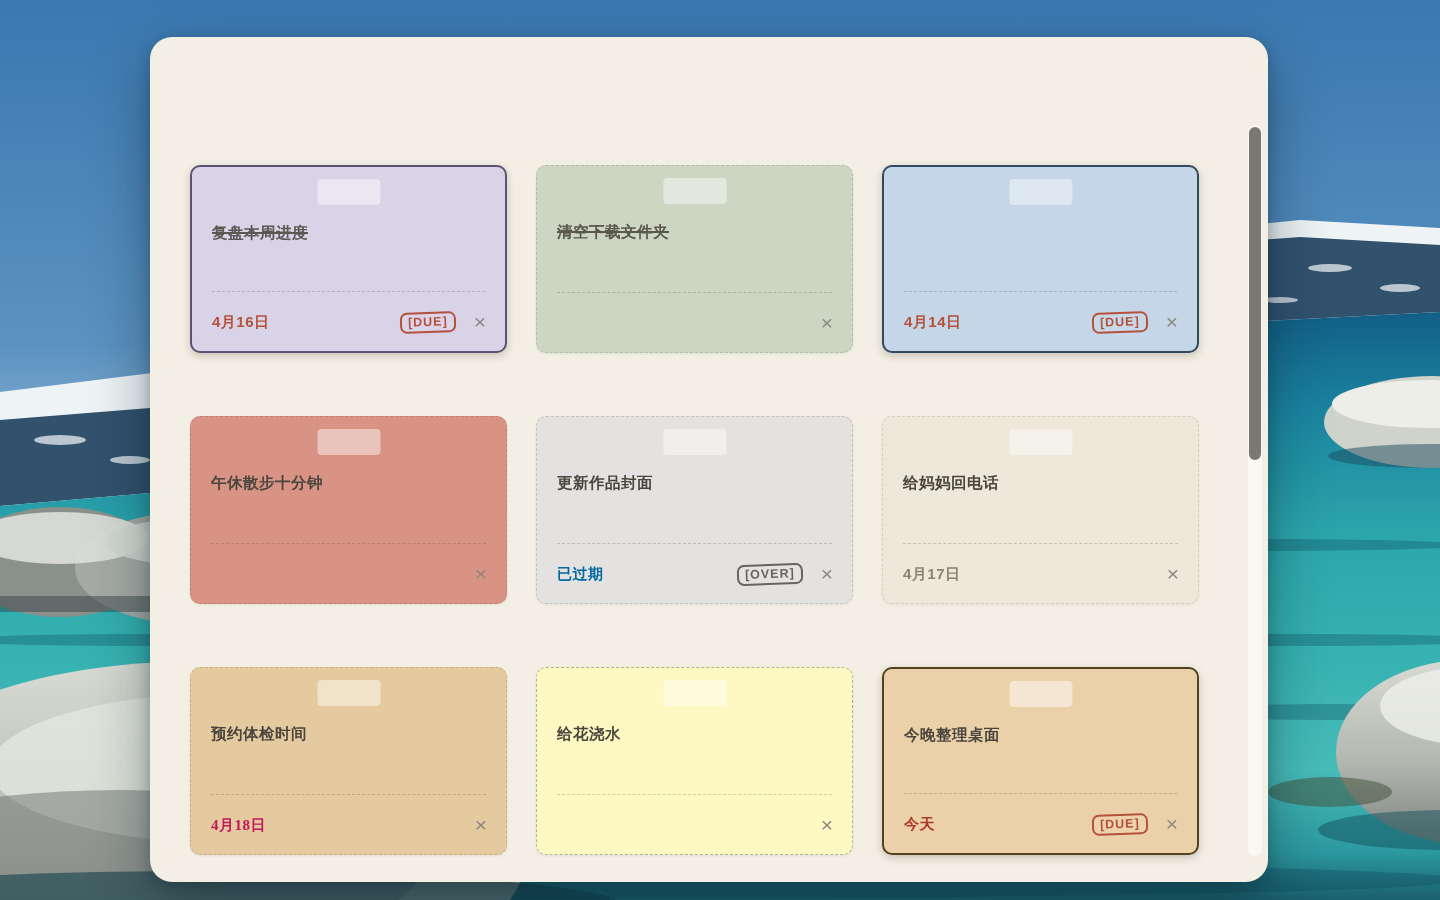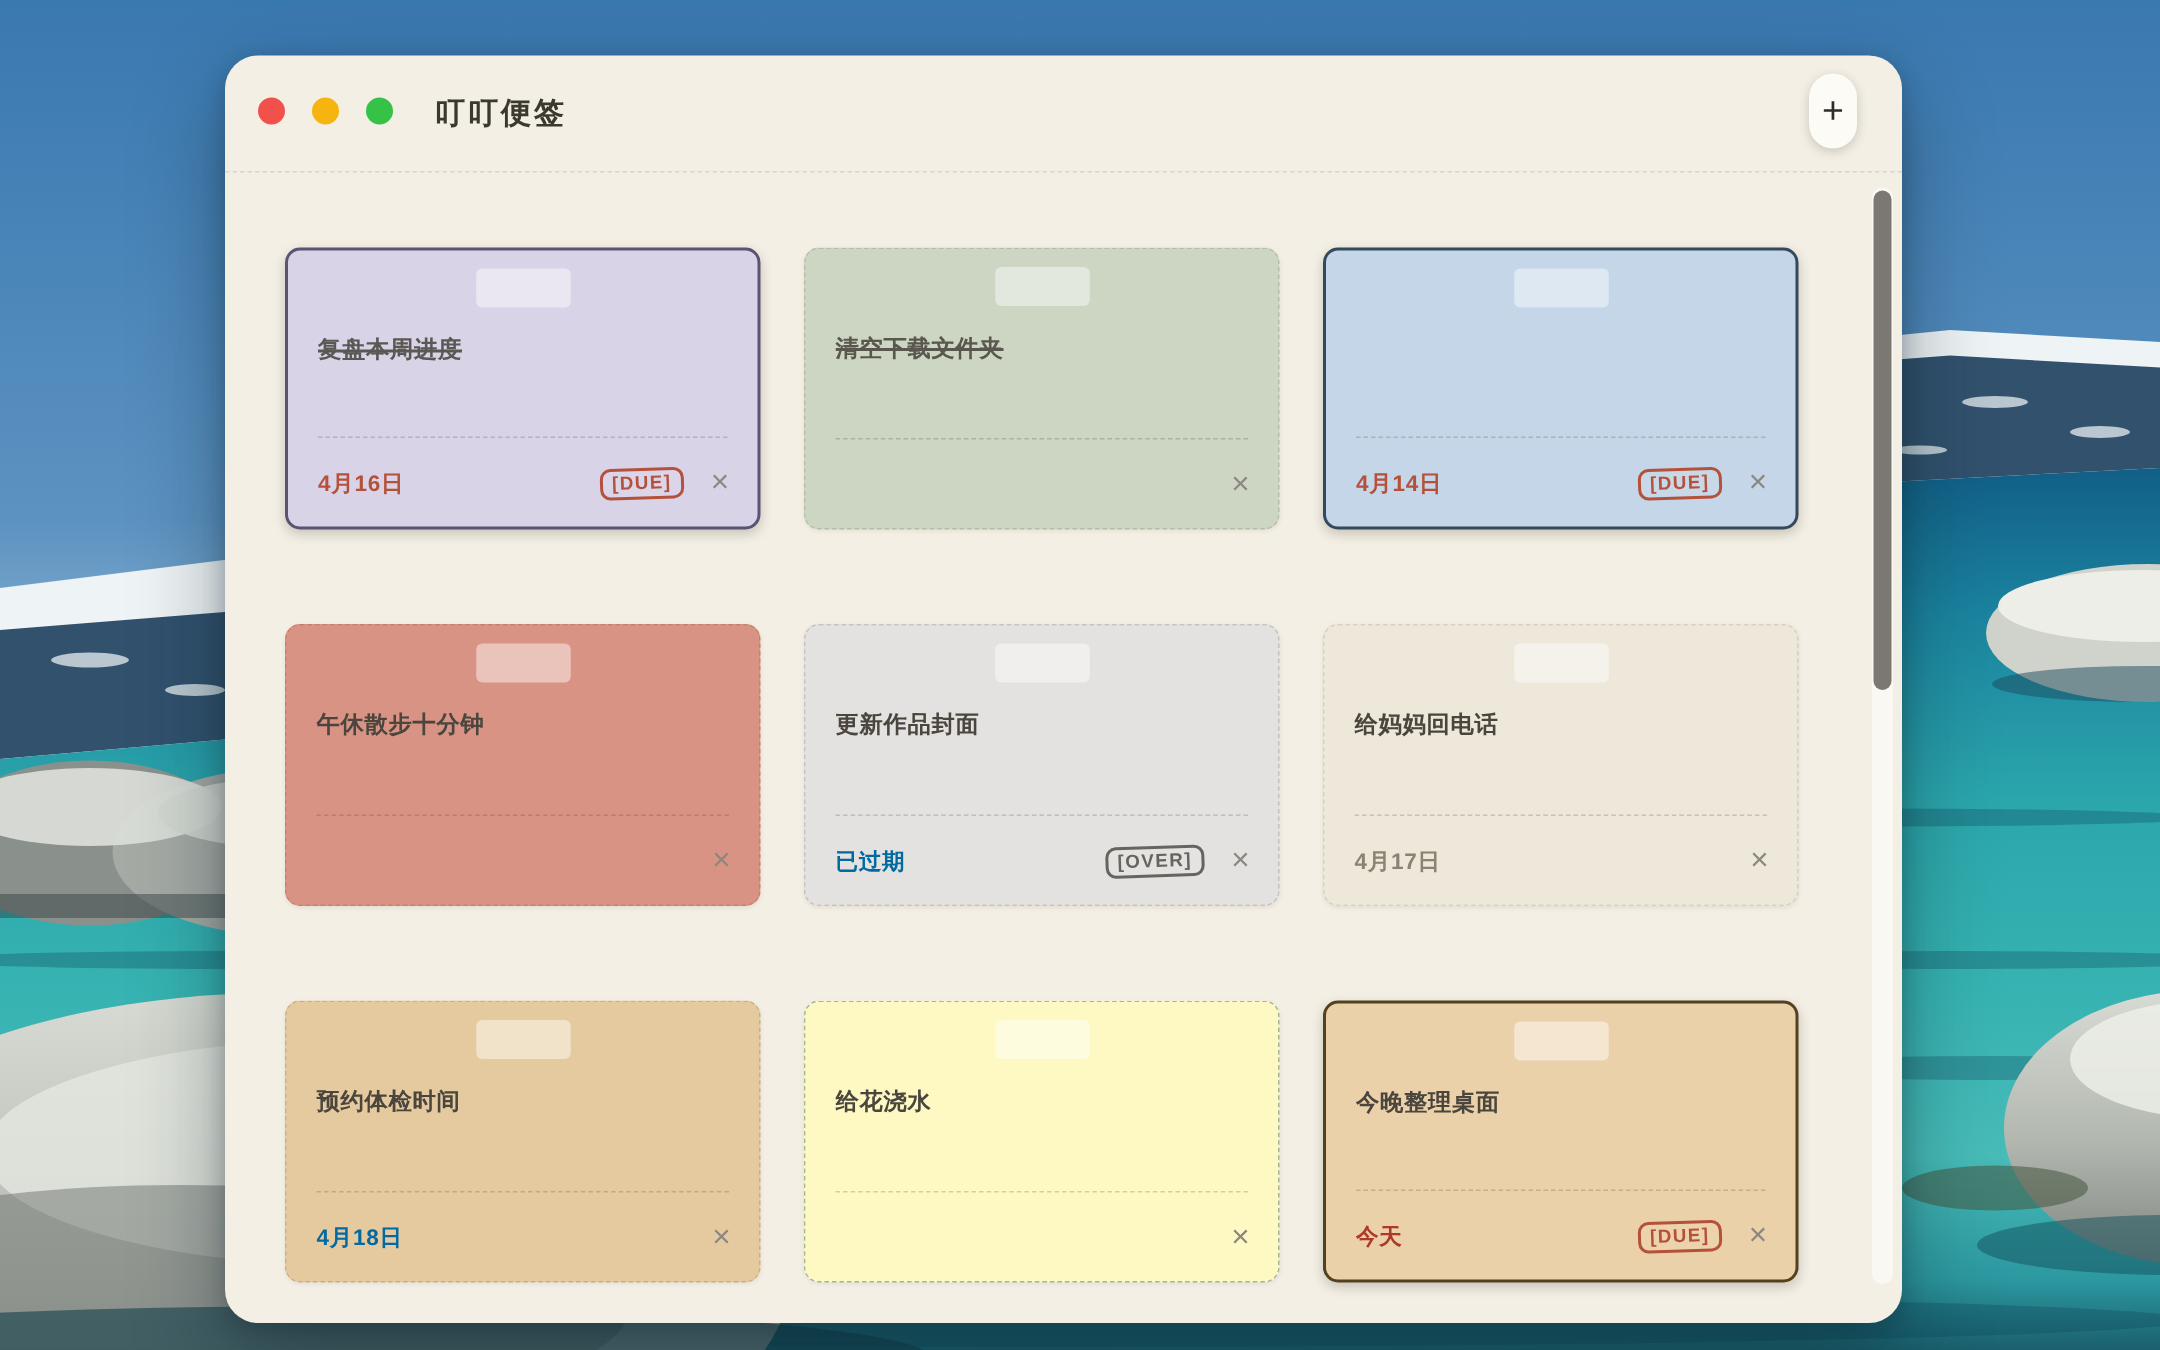--- a/index.html
+++ b/index.html
@@ -138,29 +138,20 @@
   <ellipse cx="1330" cy="792" rx="62" ry="15" fill="#46553f" opacity="0.55"></ellipse>
 
   <ellipse cx="185" cy="840" rx="345" ry="178" fill="url(#rock)"></ellipse>
   <ellipse cx="240" cy="768" rx="250" ry="76" fill="#e4e7e0" opacity="0.8"></ellipse>
   <ellipse cx="120" cy="870" rx="300" ry="80" fill="#6c726d" opacity="0.5"></ellipse>
   <ellipse cx="200" cy="905" rx="420" ry="34" fill="#123f4b" opacity="0.6"></ellipse>
 </svg>
 
 <div class="app-window">
 
-  <div class="titlebar">
-    <div class="traffic">
-      <span class="tl" style="background: rgb(242, 80, 75);"></span>
-      <span class="tl" style="background: rgb(246, 180, 14);"></span>
-      <span class="tl" style="background: rgb(53, 194, 71);"></span>
-    </div>
-    <div class="win-title">叮叮便签</div>
-    <button class="add-btn">+</button>
-  </div>
 
   <div class="notes-grid">
       <div class="note-card raised" style="background: rgb(217, 211, 232); border: 2px solid rgb(90, 83, 116);">
     <span class="tape"></span>
     <div class="note-title struck">复盘本周进度</div>
     <div class="note-sep"></div>
     <div class="note-footer">
       <span class="note-date" style="color: rgb(181, 81, 59);">4月16日</span>
       <span class="footer-spacer"></span>
       <span class="note-badge" style="color: rgb(181, 81, 59);">[DUE]</span>
@@ -219,21 +210,21 @@
       <span class="footer-spacer"></span>
 
       <span class="note-close">×</span>
     </div>
   </div>
       <div class="note-card" style="background: rgb(230, 202, 159); border: 1.5px dashed rgb(203, 174, 130);">
     <span class="tape"></span>
     <div class="note-title">预约体检时间</div>
     <div class="note-sep"></div>
     <div class="note-footer">
-      <span class="note-date" style="color: #0369a1;">4月18日</span>
+      <span class="note-date" style="color: #be185d; font-family: Liberation Serif, serif;">4月18日</span>
       <span class="footer-spacer"></span>
 
       <span class="note-close">×</span>
     </div>
   </div>
       <div class="note-card" style="background: #fef9c3; border: 1.5px dashed rgb(165, 181, 154); padding-left: 48px;">
     <span class="tape"></span>
     <div class="note-title">给花浇水</div>
     <div class="note-sep"></div>
     <div class="note-footer">

